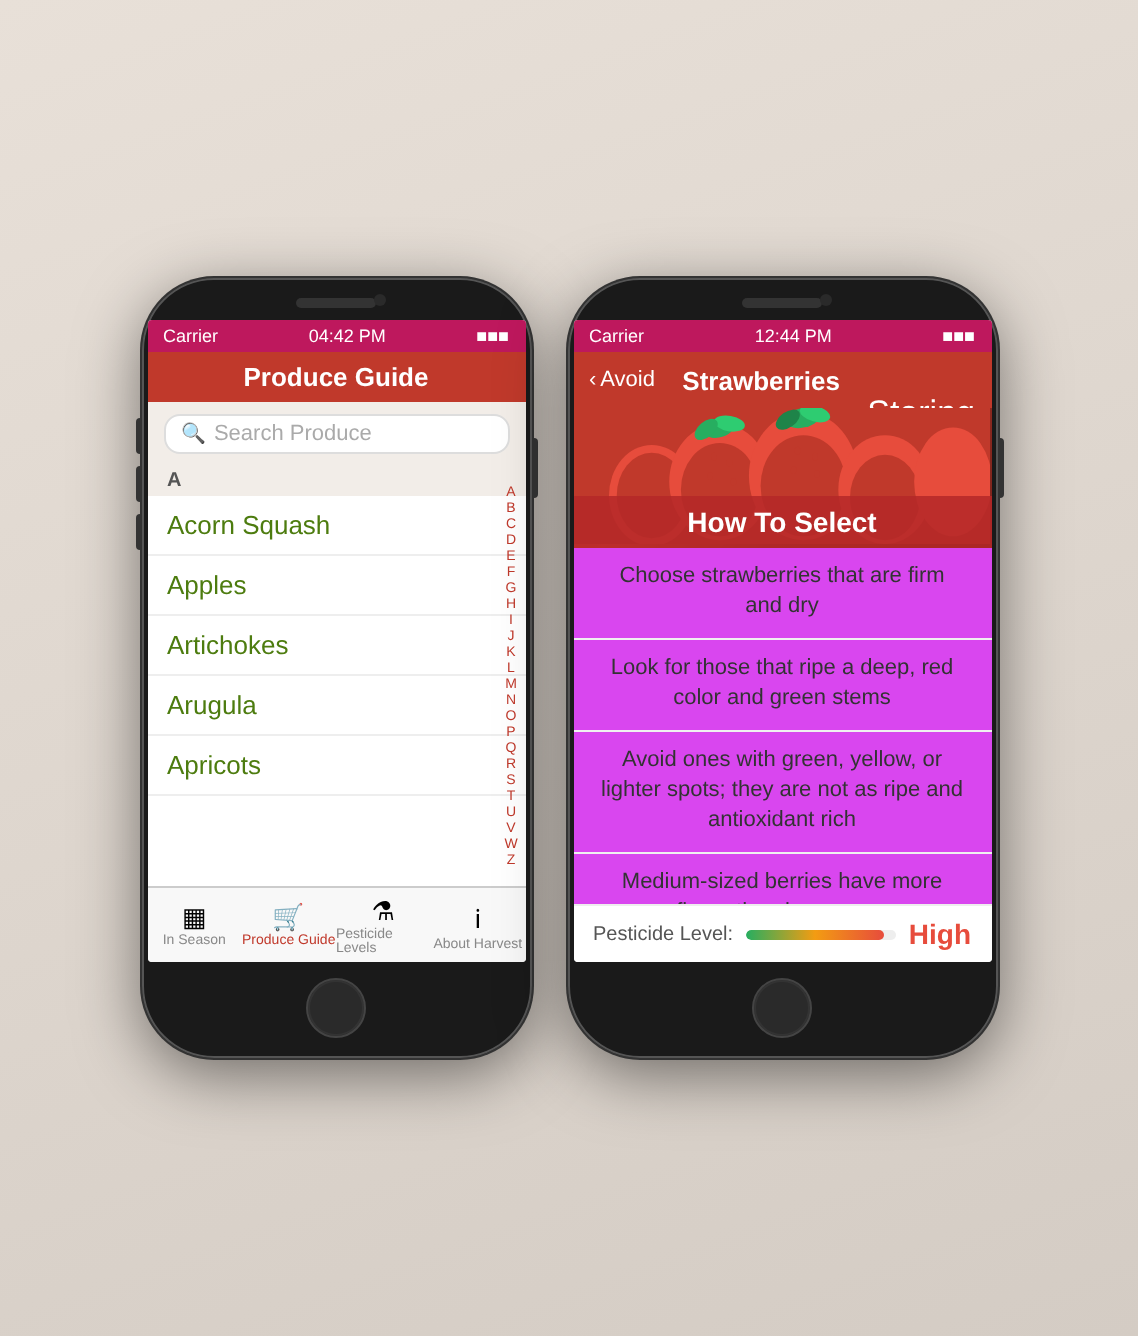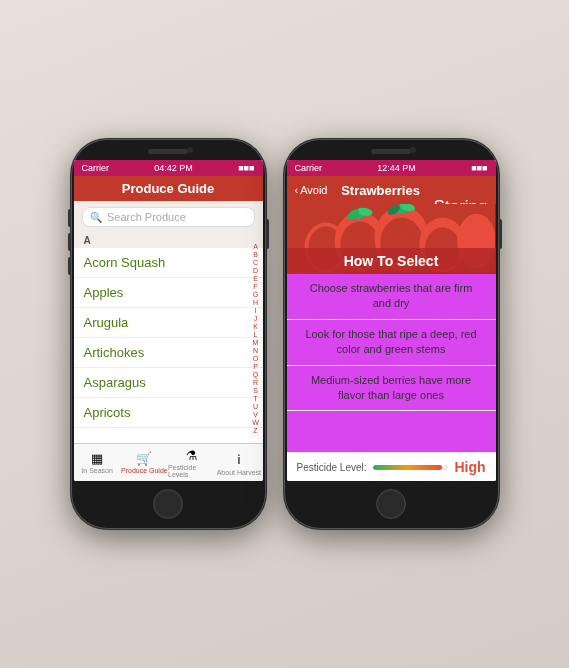--- a/index.html
+++ b/index.html
@@ -351,27 +351,24 @@
 
     <div class="produce-list">
       <div class="section-header">A</div>
       <div class="list-item">
         <span class="list-item-text">Acorn Squash</span>
       </div>
       <div class="list-item">
         <span class="list-item-text">Apples</span>
       </div>
       <div class="list-item">
+        <span class="list-item-text">Artichokes</span>
+      </div>
+      <div class="list-item">
         <span class="list-item-text">Arugula</span>
-      </div>
-      <div class="list-item">
-        <span class="list-item-text">Artichokes</span>
-      </div>
-      <div class="list-item">
-        <span class="list-item-text">Asparagus</span>
       </div>
       <div class="list-item">
         <span class="list-item-text">Apricots</span>
       </div>
 
       <div class="alpha-index">
         <span>A</span>
         <span>B</span>
         <span>C</span>
         <span>D</span>
@@ -481,20 +478,21 @@
       </svg>
 
       <div class="section-title" style="position:absolute;bottom:0;left:0;right:0;">
         <span>How To Select</span>
       </div>
     </div>
 
     <div class="detail-content">
       <div class="detail-item">Choose strawberries that are firm and dry</div>
       <div class="detail-item">Look for those that ripe a deep, red color and green stems</div>
+      <div class="detail-item">Avoid ones with green, yellow, or lighter spots; they are not as ripe and antioxidant rich</div>
       <div class="detail-item">Medium-sized berries have more flavor than large ones</div>
 
     </div>
 
     <div class="pesticide-bar-container">
       <span class="pesticide-label">Pesticide Level:</span>
       <div class="pesticide-track">
         <div class="pesticide-fill"></div>
       </div>
       <span class="pesticide-value">High</span>

